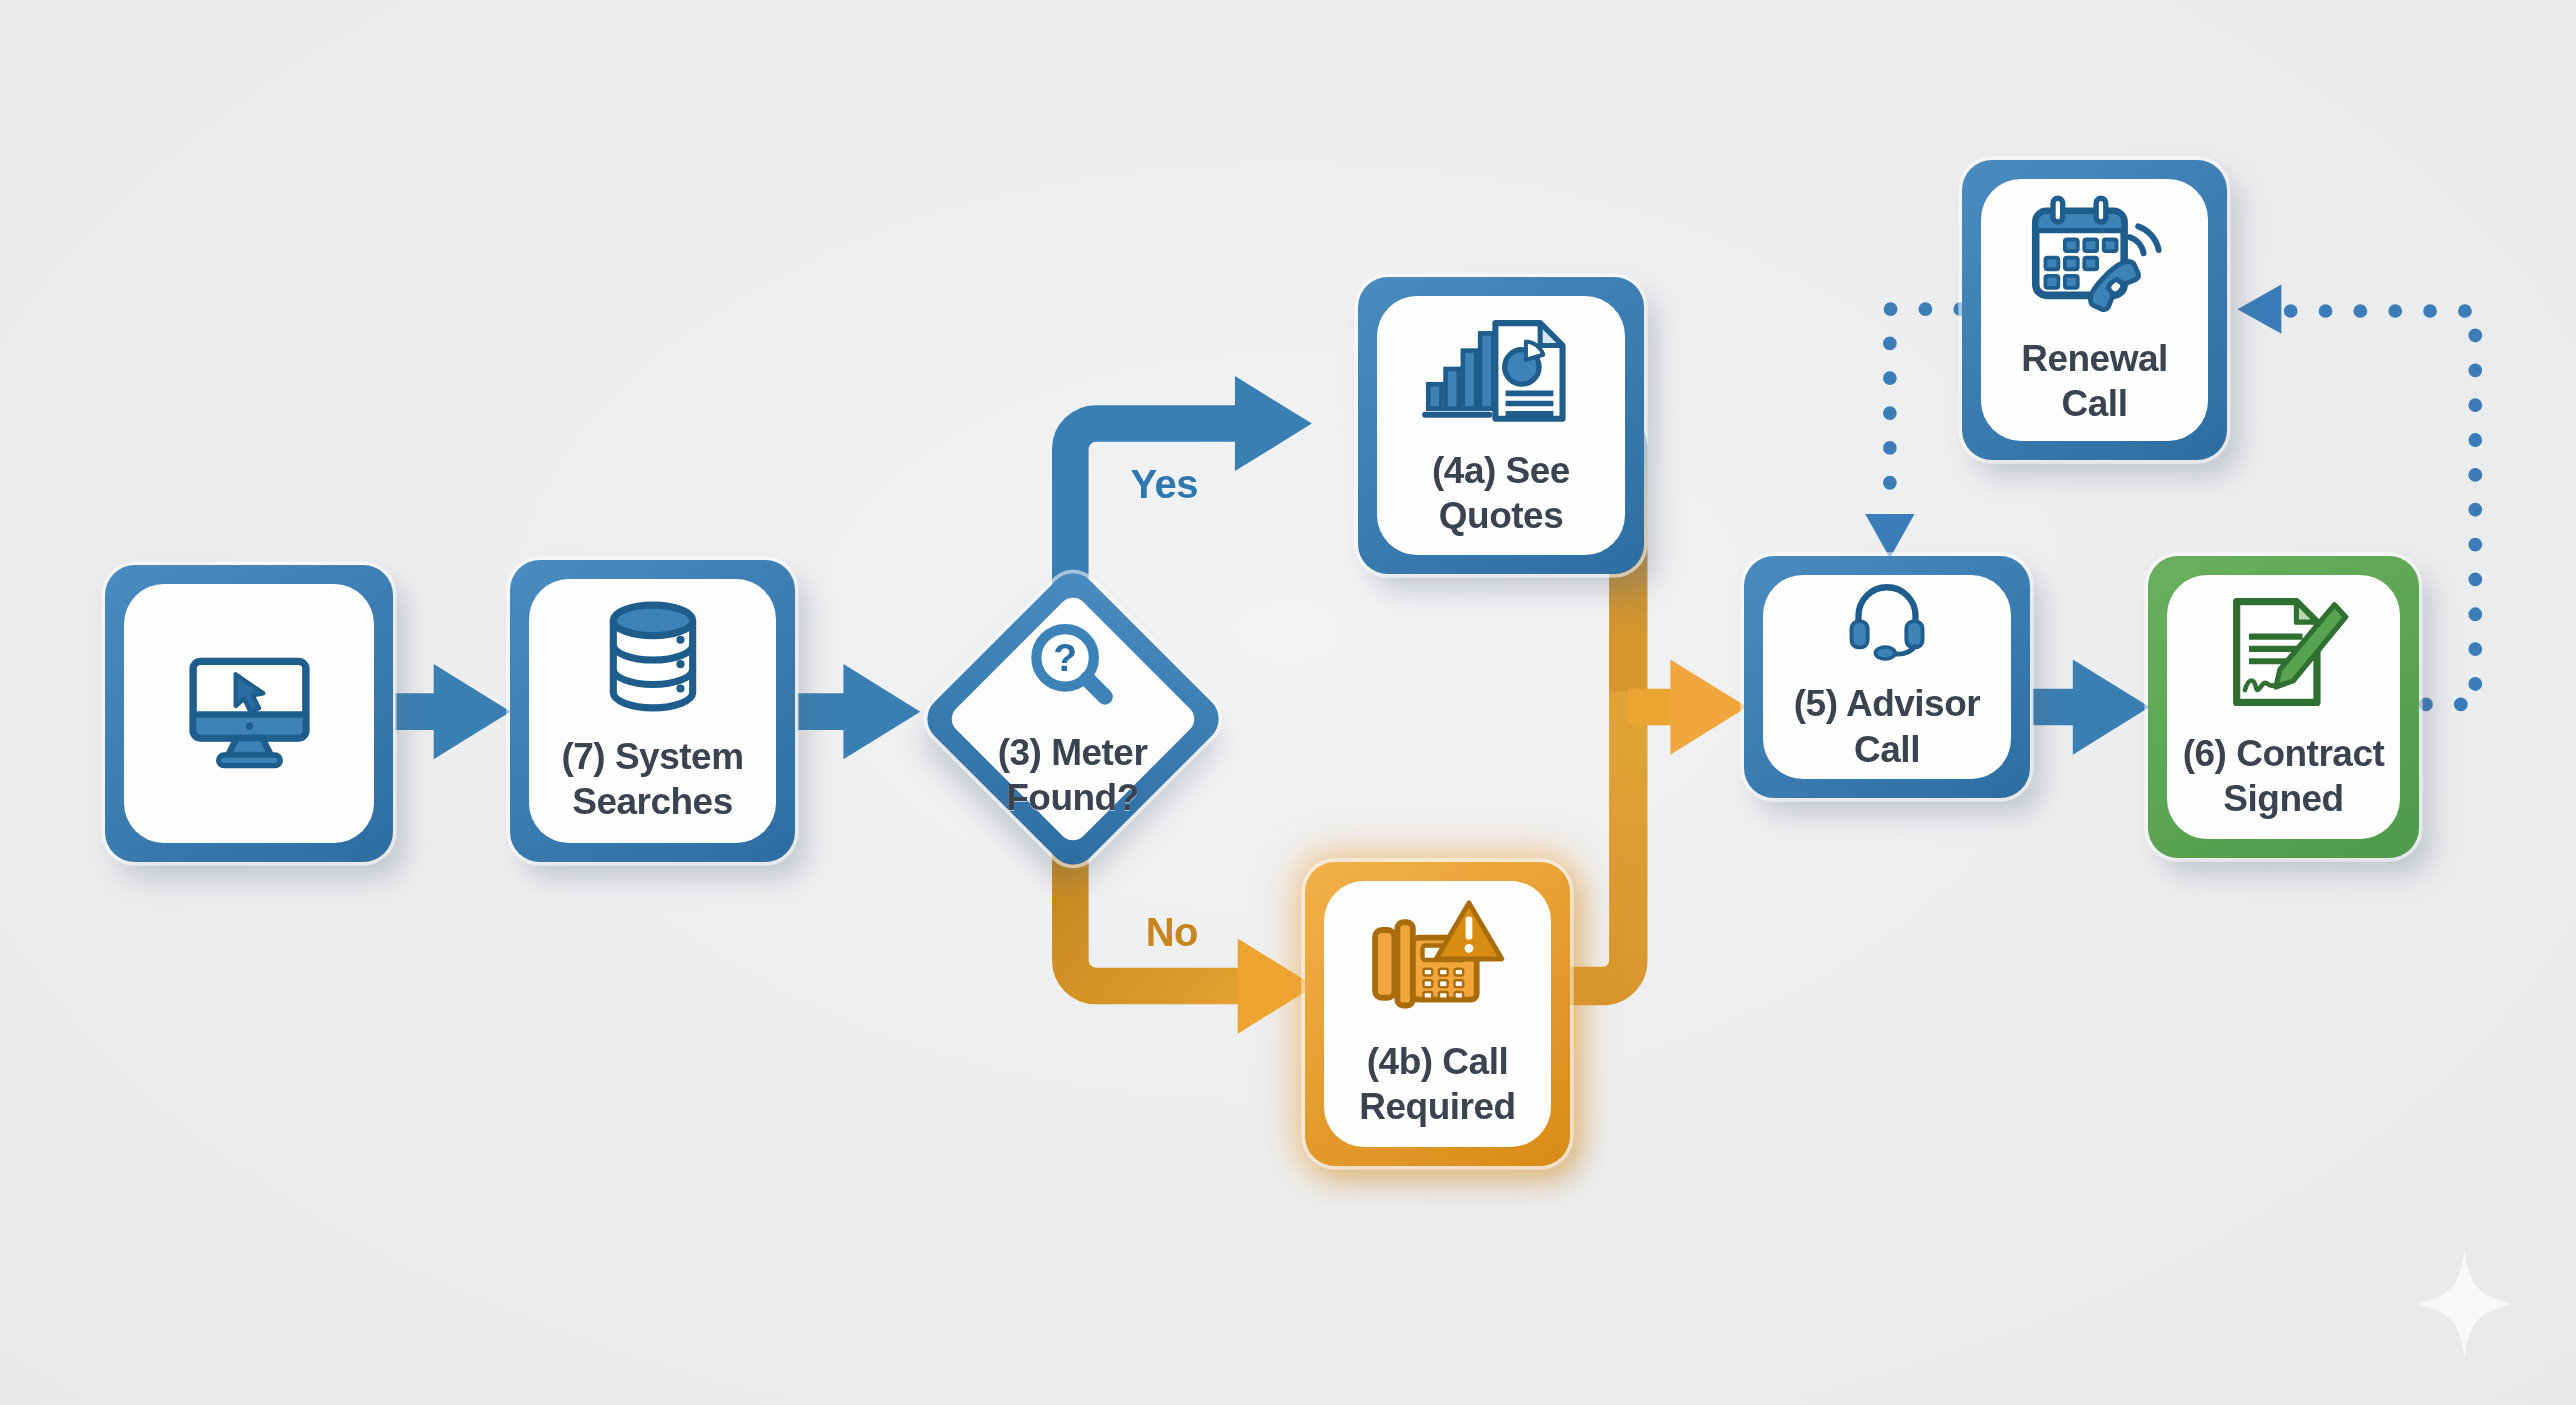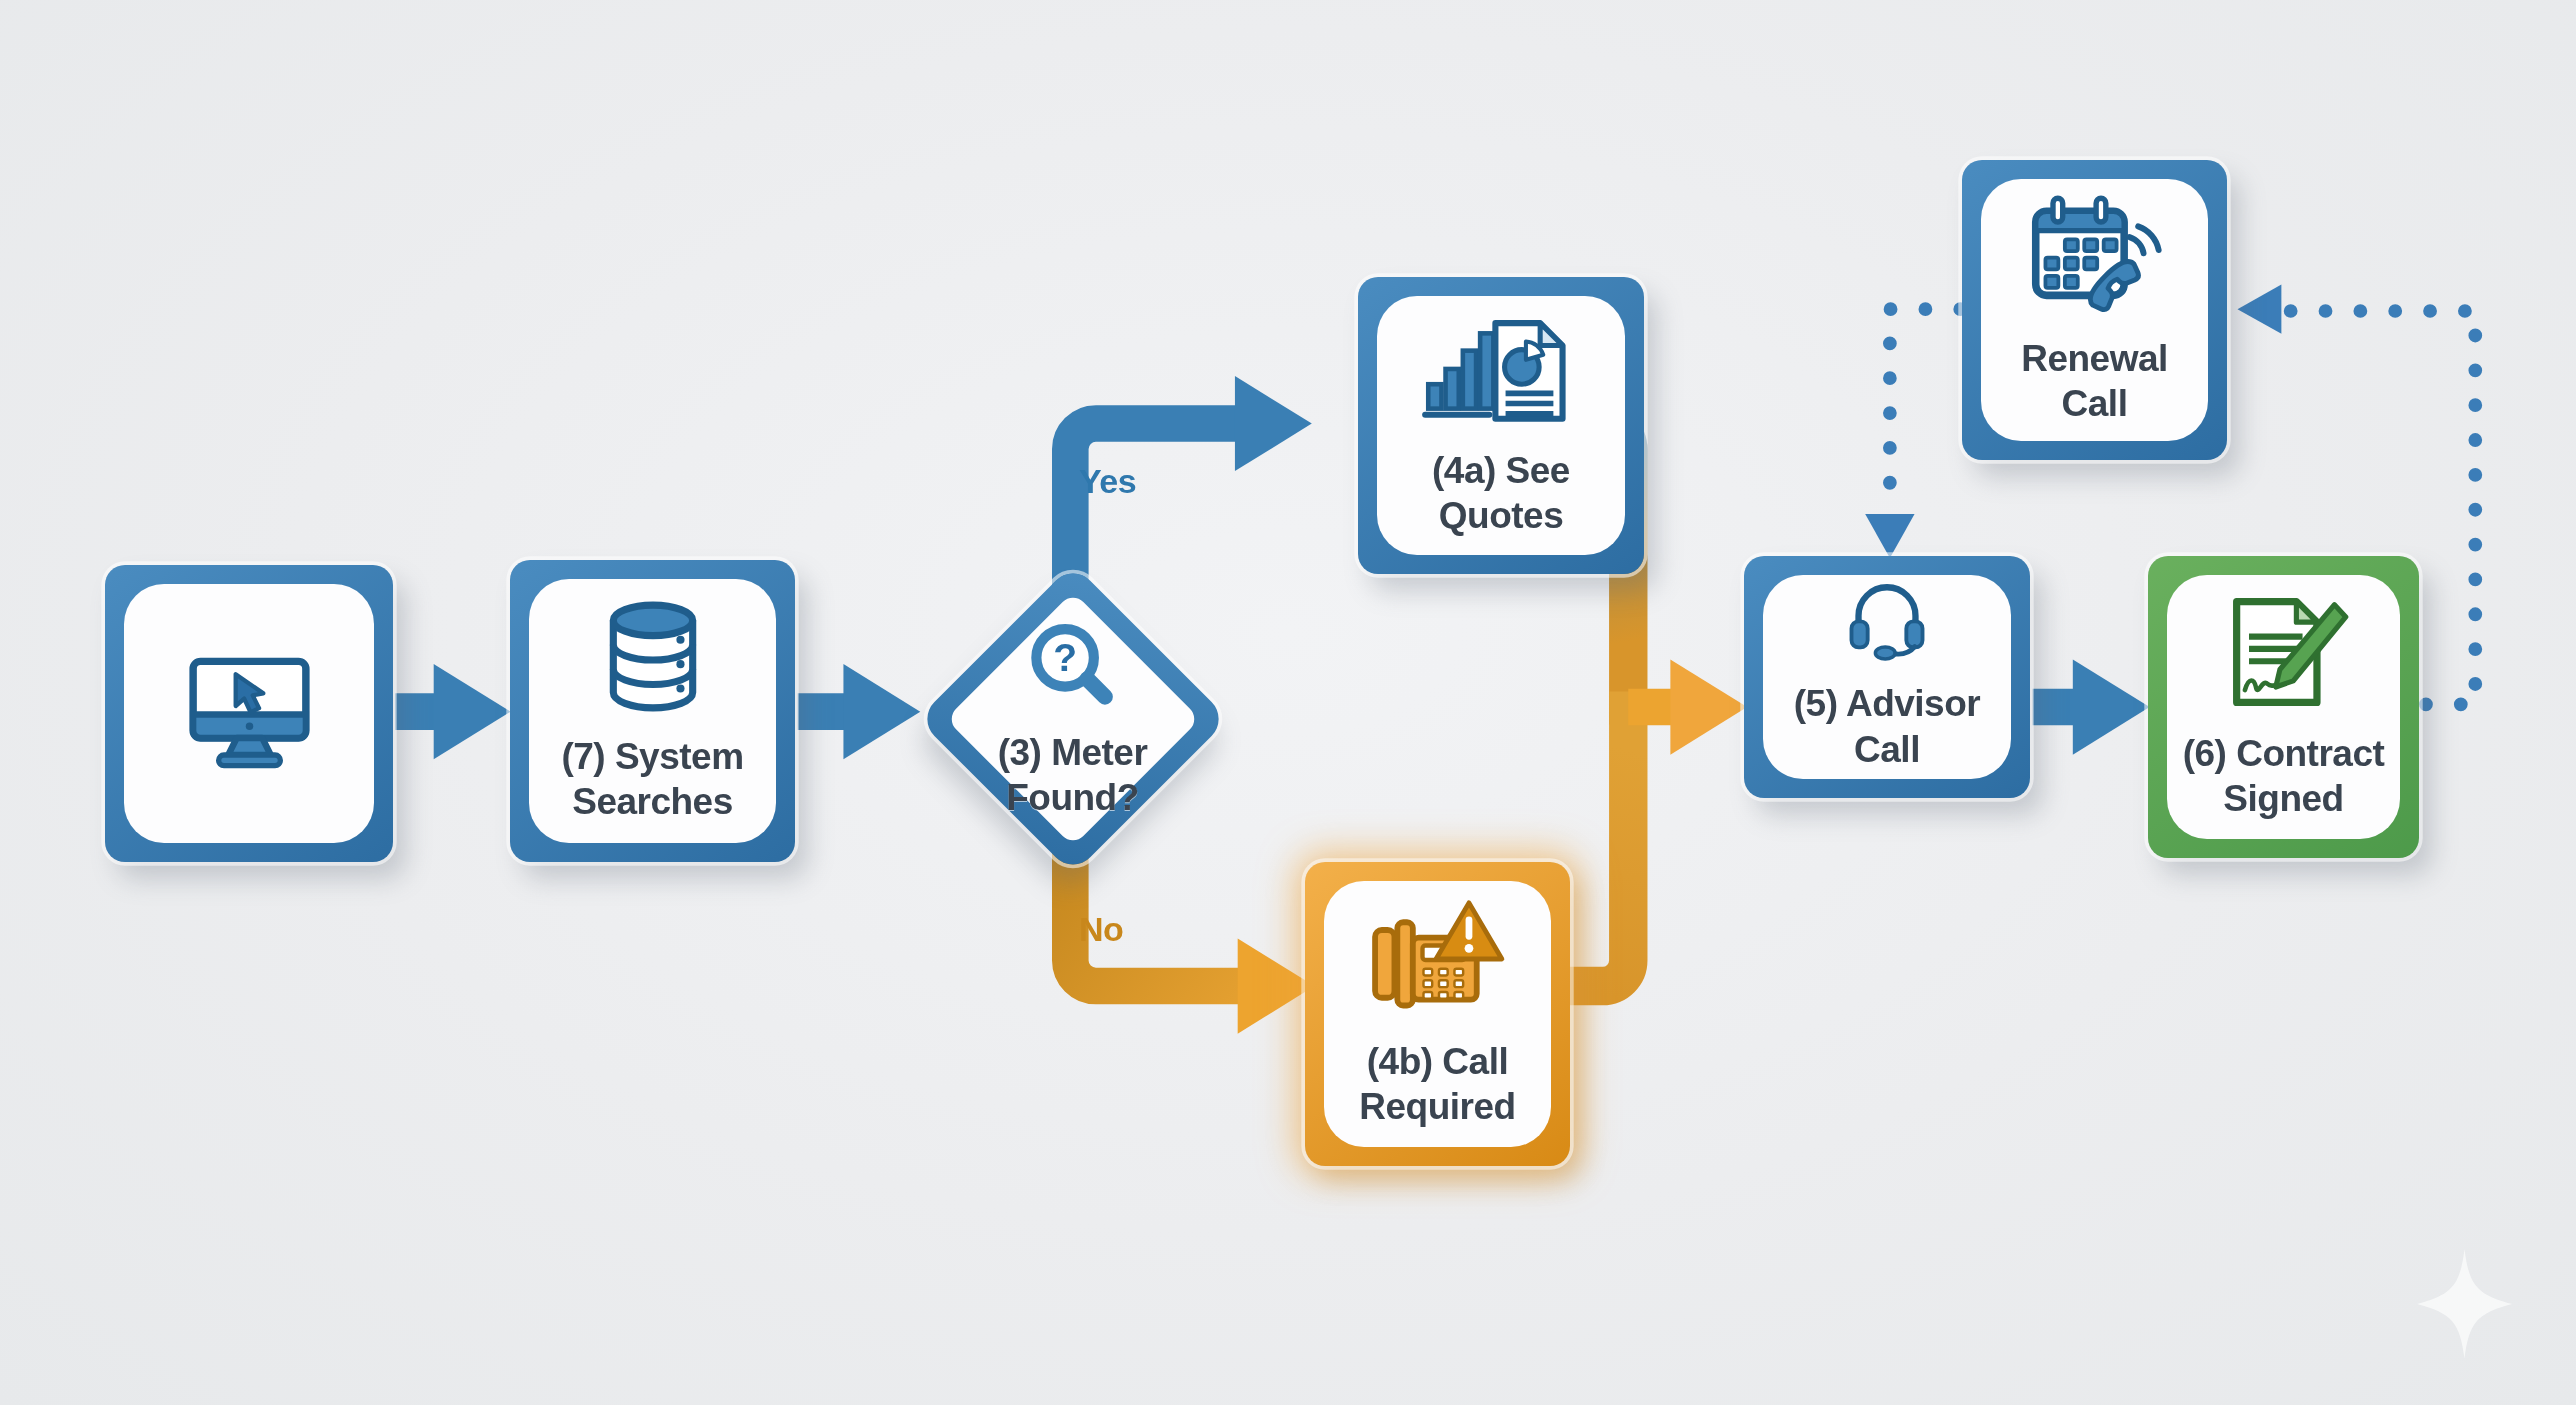--- a/index.html
+++ b/index.html
@@ -8,21 +8,21 @@
     font-family:"Liberation Sans",sans-serif;
     background:#ecedef;
   }
   .canvas{
     position:relative;width:2576px;height:1405px;
     background:radial-gradient(ellipse at 50% 45%, #f2f3f5 0%, #ecedef 55%, #e7e9eb 100%);
   }
   .connectors{position:absolute;left:0;top:0;z-index:1;}
   .node{position:absolute;z-index:3;}
   .shell{
-    width:100%;height:100%;box-sizing:border-box;padding:19px;border-radius:20px;
+    width:100%;height:100%;box-sizing:border-box;padding:19px;border-radius:30px;
     background:linear-gradient(145deg,#4a8cc0,#2d6da2);
     box-shadow:0 0 0 3.7px rgba(255,255,255,.55), 12.8px 16.5px 25.6px rgba(95,105,120,.28);
   }
   .shell.orange{
     background:linear-gradient(145deg,#f3b04a,#d88a15);
     box-shadow:0 0 0 3.7px rgba(255,255,255,.5), 0 0 35px 11px rgba(240,166,60,.55), 11px 14.6px 24px rgba(150,105,30,.25);
   }
   .shell.green{
     background:linear-gradient(145deg,#6ab05e,#4d9a4a);
   }
@@ -44,22 +44,22 @@
     background:linear-gradient(145deg,#4a8cc0,#2d6da2);transform:rotate(45deg);
     box-shadow:0 0 0 3.7px rgba(255,255,255,.55), 12.8px 16.5px 25.6px rgba(95,105,120,.28);
   }
   .diamond-inner{position:absolute;inset:20px;border-radius:14.6px;background:#fdfdfe;}
   .diamond-content{
     position:absolute;inset:0;display:flex;flex-direction:column;align-items:center;
     justify-content:center;gap:11px;text-align:center;
   }
   .diamond-content .node-label{max-width:229px;}
   .branch-label{
-    position:absolute;z-index:4;width:119px;text-align:left;
-    font-size:34px;font-weight:bold;letter-spacing:-0.5px;
+    position:absolute;z-index:4;width:119px;text-align:right;
+    font-size:40px;font-weight:bold;letter-spacing:-0.5px;
   }
   .branch-label.yes{color:#2f78ad;}
   .branch-label.no{color:#c8871c;}
   .sparkle{position:absolute;z-index:2;}
 </style>
 </head>
 <body>
 
 <div class="canvas">
 

